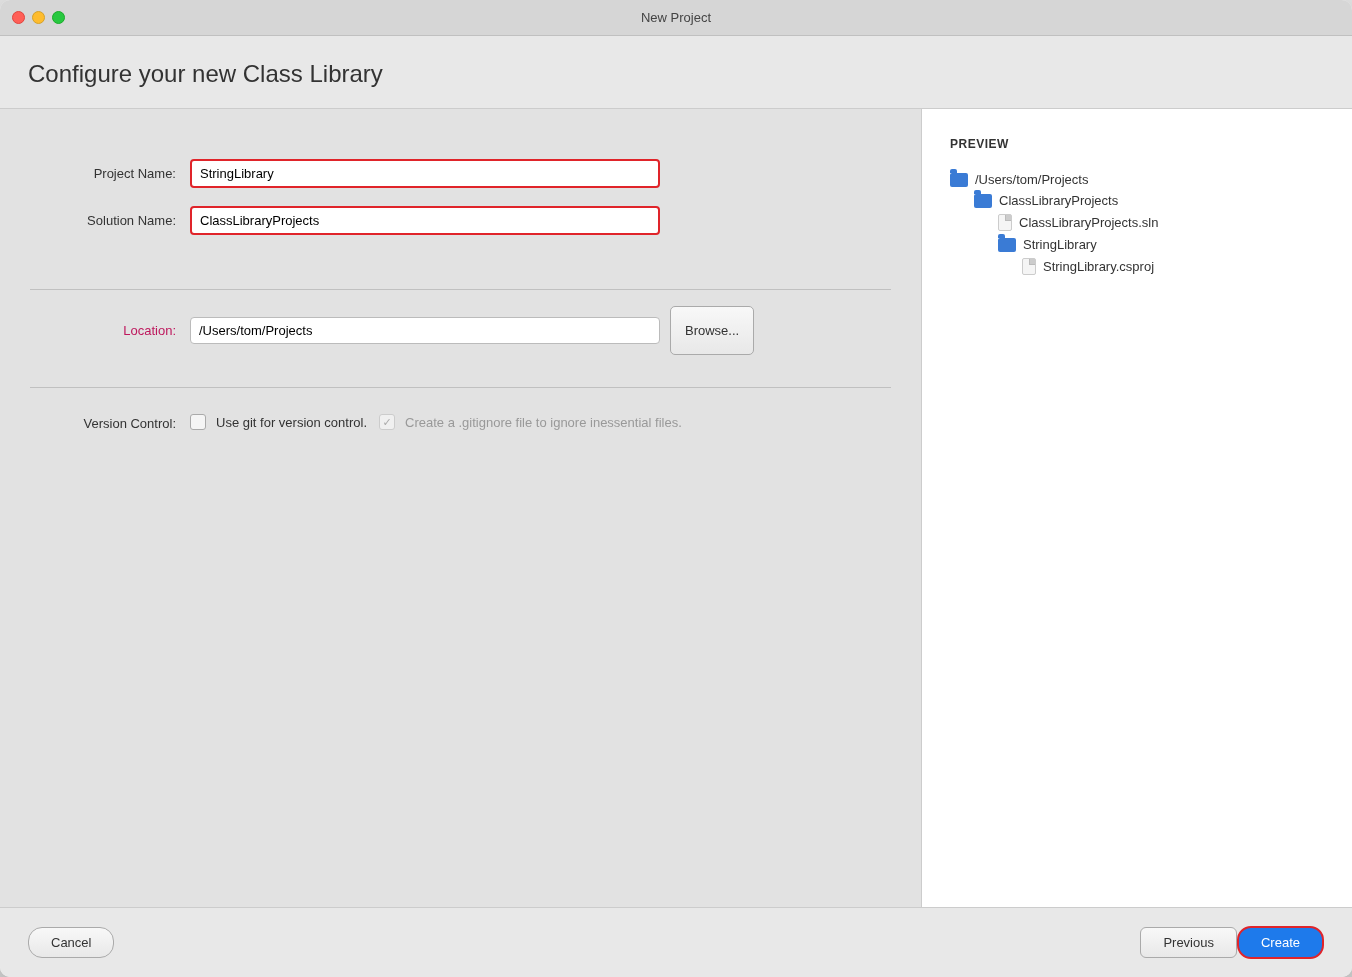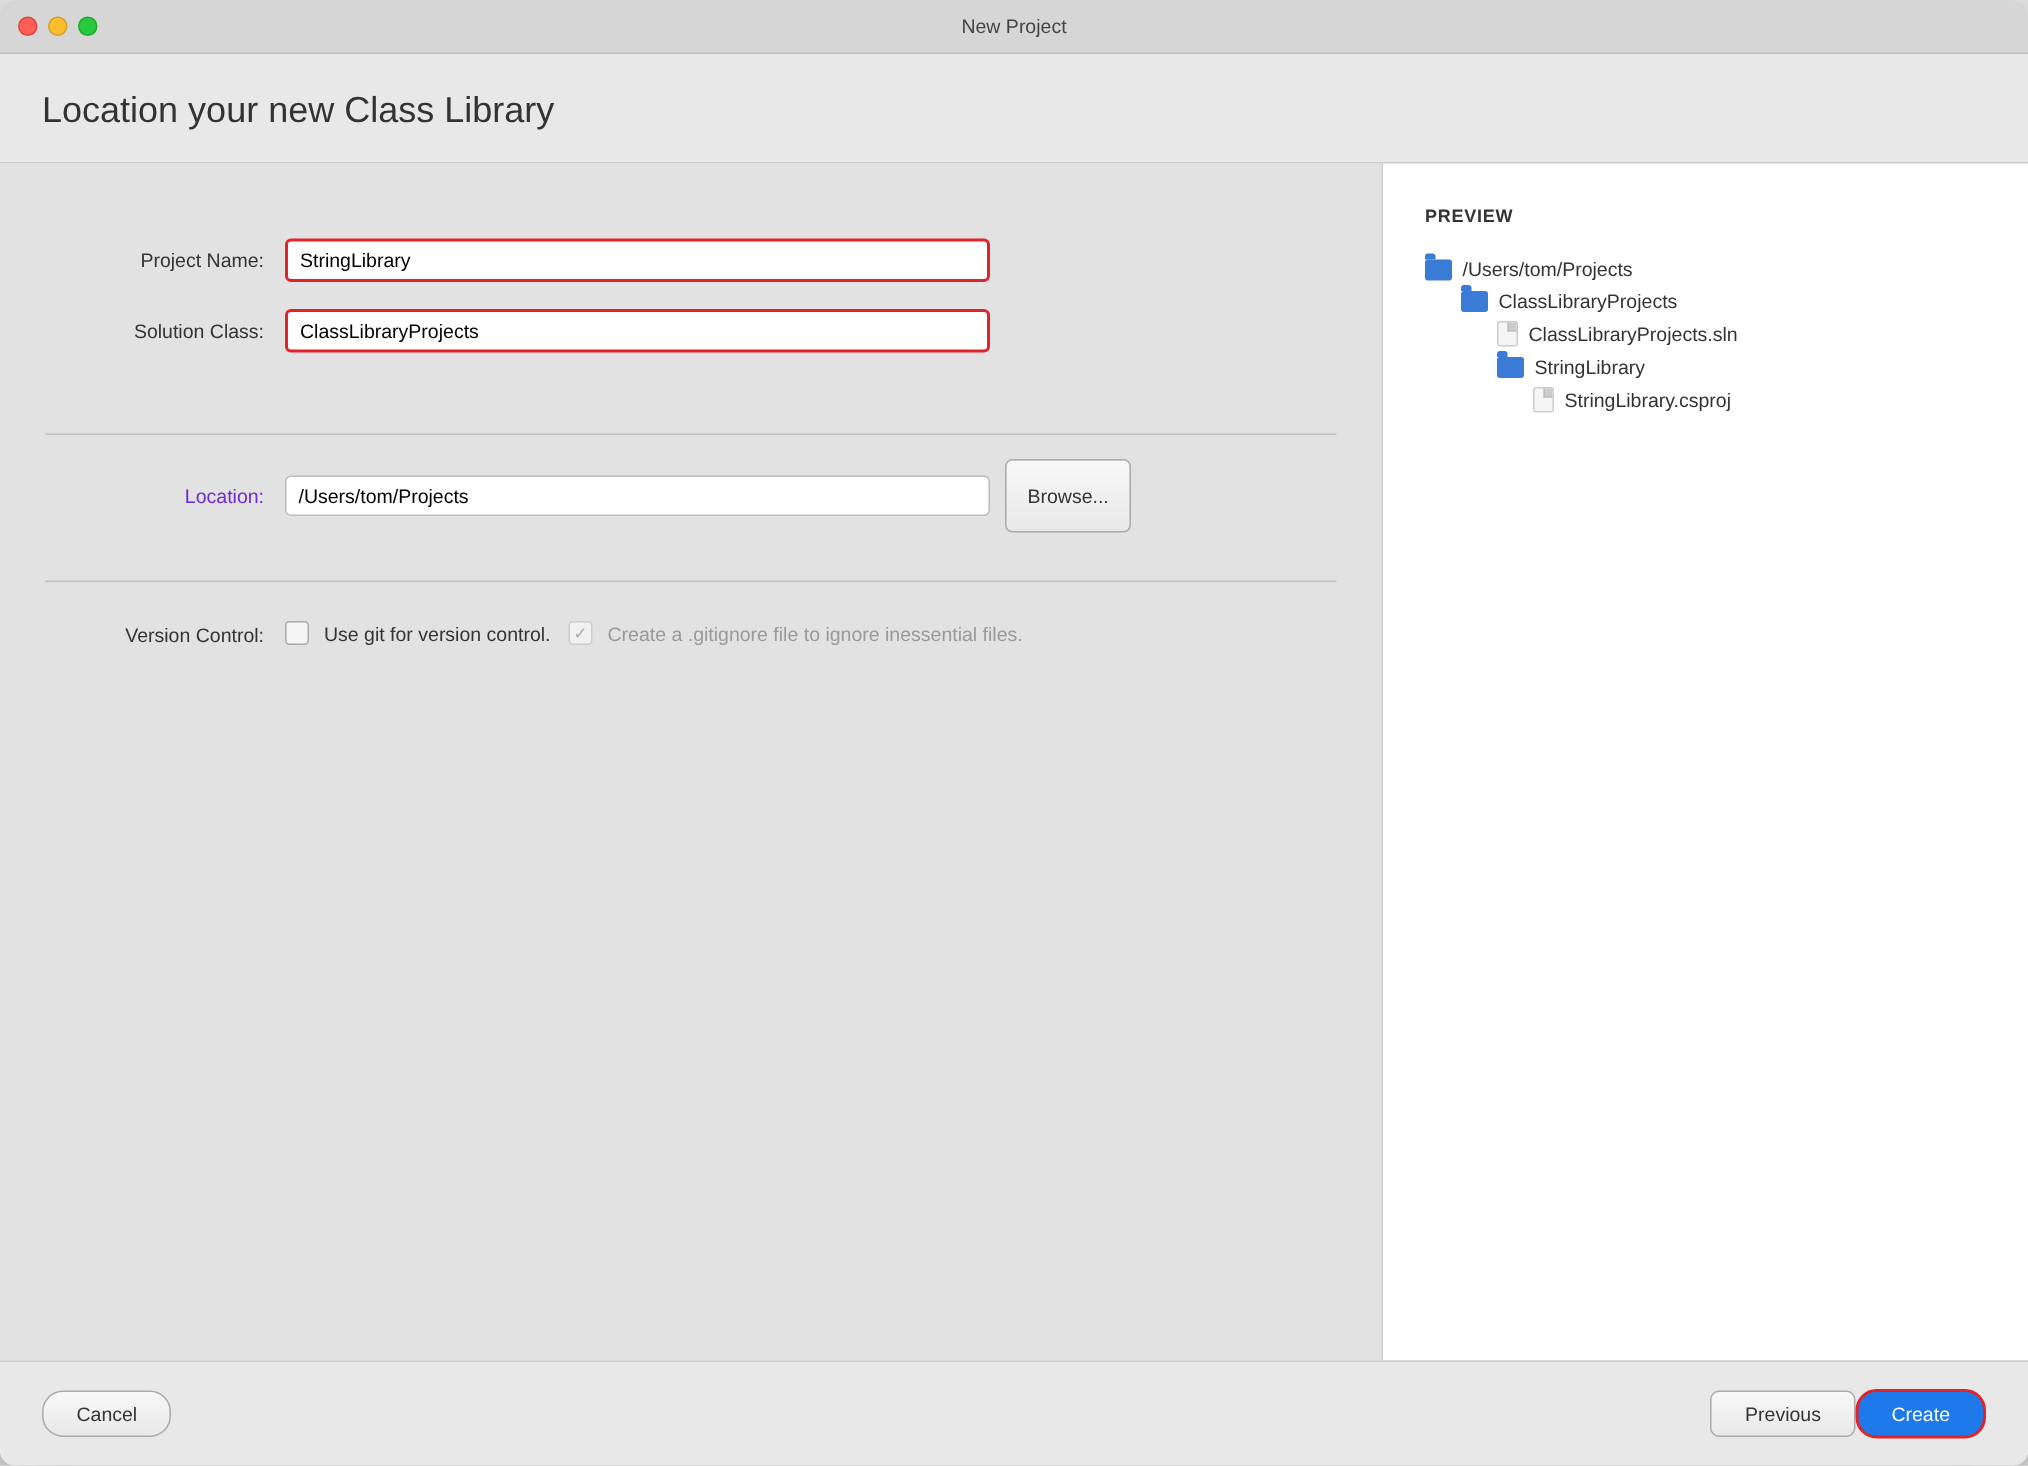--- a/index.html
+++ b/index.html
@@ -117,21 +117,21 @@
     .location-row {
       display: flex;
       align-items: center;
       margin-bottom: 16px;
       padding: 0 60px;
     }
     .location-label {
       width: 130px;
       text-align: right;
       padding-right: 14px;
-      color: #6d28d9;
+      color: #be185d;
       font-size: 13px;
       flex-shrink: 0;
     }
     .location-input {
       flex: 1;
       max-width: 470px;
       padding: 5px 8px;
       border: 1px solid #bbb;
       border-radius: 4px;
       font-size: 13px;
@@ -354,36 +354,36 @@
   <div class="title-bar">
     <div class="traffic-lights">
       <div class="traffic-light tl-close"></div>
       <div class="traffic-light tl-min"></div>
       <div class="traffic-light tl-max"></div>
     </div>
     <span class="title-bar-title">New Project</span>
   </div>
 
   <div class="header">
-    <h1 class="header-title">Location your new Class Library</h1>
+    <h1 class="header-title">Configure your new Class Library</h1>
   </div>
 
   <div class="main">
 
     <div class="left-panel">
 
       <div class="form-area">
 
         <div class="form-row">
           <label class="form-label">Project Name:</label>
           <input class="form-input highlighted" type="text" value="StringLibrary" style="">
         </div>
 
         <div class="form-row">
-          <label class="form-label">Solution Class:</label>
+          <label class="form-label">Solution Name:</label>
           <input class="form-input highlighted" type="text" value="ClassLibraryProjects" style="">
         </div>
       </div>
 
       <hr class="divider">
 
       <div class="location-row">
         <label class="location-label">Location:</label>
         <input class="location-input" type="text" value="/Users/tom/Projects" style="">
         <button class="browse-btn">Browse...</button>

